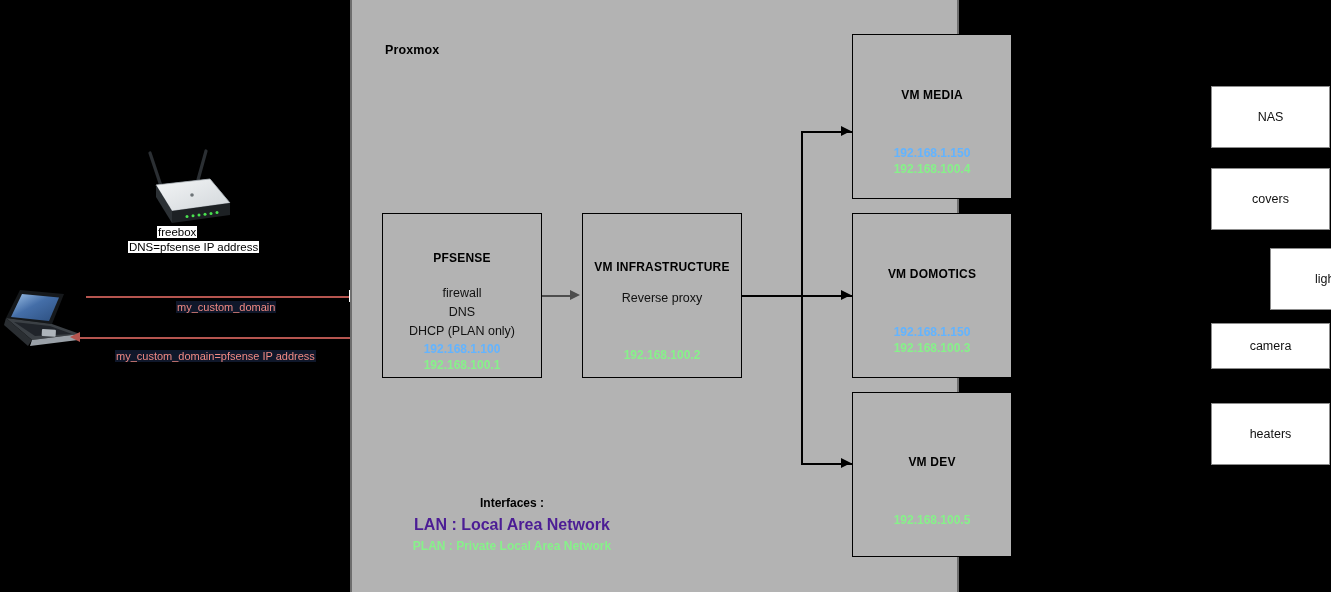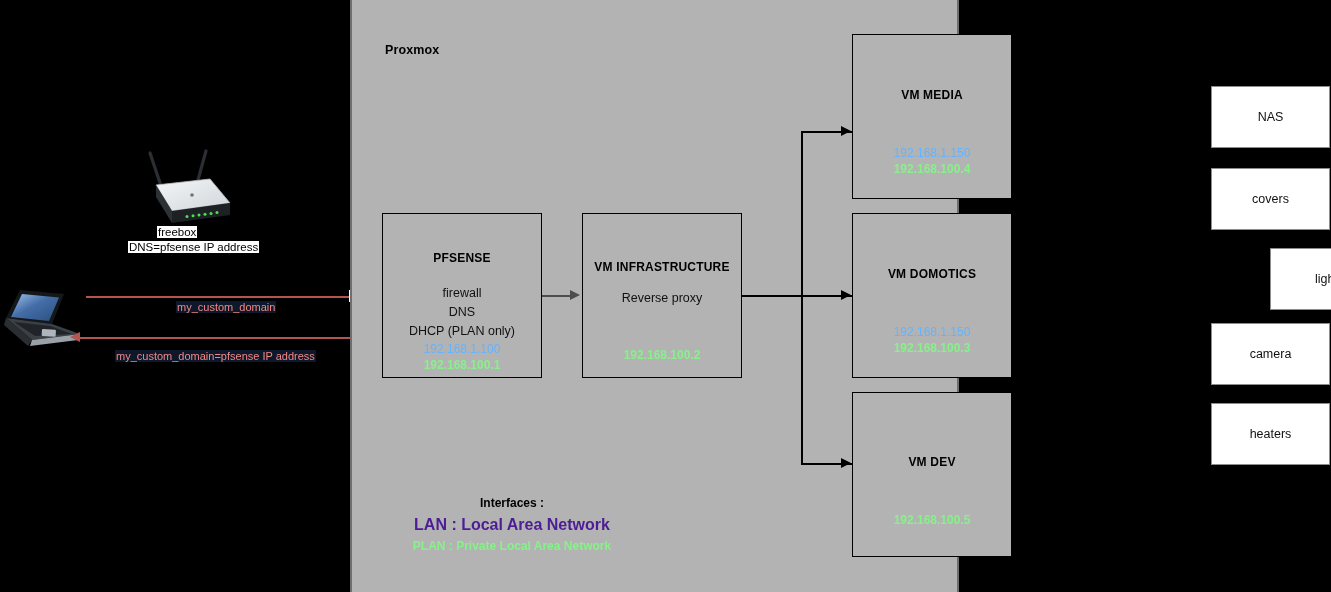--- a/index.html
+++ b/index.html
@@ -50,21 +50,21 @@
     font-size: 12px;
     font-weight: bold;
     color: #000000;
     letter-spacing: 0.2px;
   }
   .node-sub {
     font-size: 12.5px;
     color: #111111;
     line-height: 1.52;
   }
-  .ip-lan   { font-size: 12px; font-weight: normal; color: #63b4ff; line-height: 1.3; }
+  .ip-lan   { font-size: 12px; font-weight: bold; color: #63b4ff; line-height: 1.3; }
   .ip-plan  { font-size: 12px; font-weight: bold; color: #87f18a; line-height: 1.3; }
 
   #node-pfsense        { left: 30px;  top: 213px; width: 160px; height: 165px; }
   #node-infrastructure { left: 230px; top: 213px; width: 160px; height: 165px; }
   #node-media          { left: 500px; top: 34px;  width: 160px; height: 165px; padding-left: 24px; }
   #node-domotics       { left: 500px; top: 213px; width: 160px; height: 165px; }
   #node-dev            { left: 500px; top: 392px; width: 160px; height: 165px; }
 
   .stack { position: absolute; left: 0; right: 0; }
 
@@ -322,20 +322,20 @@
 
   <div class="device" style="left:1211px; top:86px; width:119px; height:62px;">
     <span>NAS</span>
   </div>
   <div class="device" style="left:1211px; top:168px; width:119px; height:62px;">
     <span>covers</span>
   </div>
   <div class="device" style="left:1270px; top:248px; width:119px; height:62px;">
     <span>lights</span>
   </div>
-  <div class="device" style="left:1211px; top:323px; width:119px; height:62px;">
+  <div class="device" style="left:1211px; top:323px; width:119px; height:46px;">
     <span>camera</span>
   </div>
   <div class="device" style="left:1211px; top:403px; width:119px; height:62px;">
     <span>heaters</span>
   </div>
 
 </div>
 
 </body></html>

